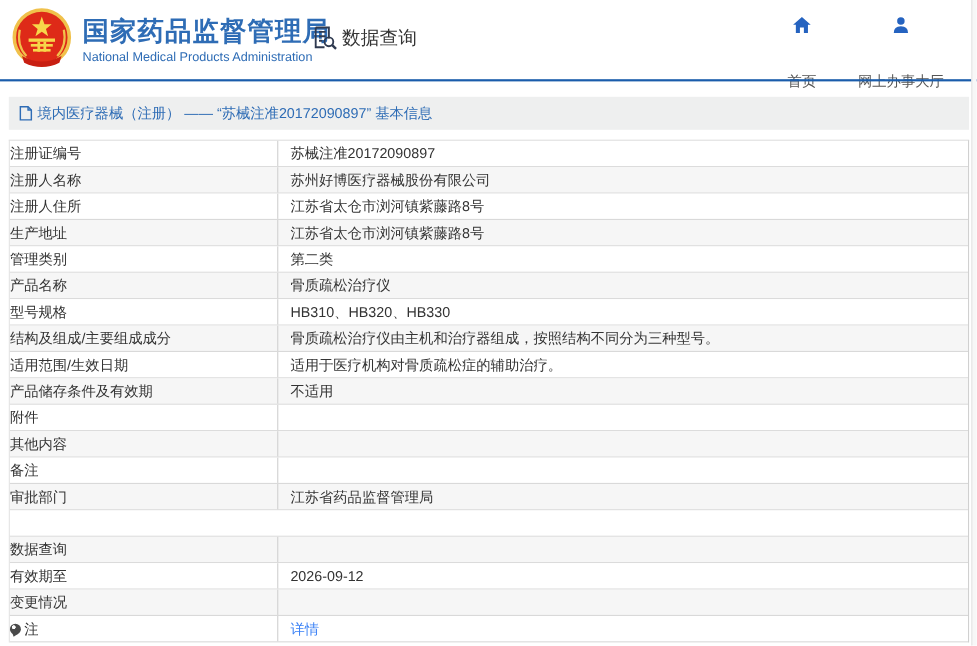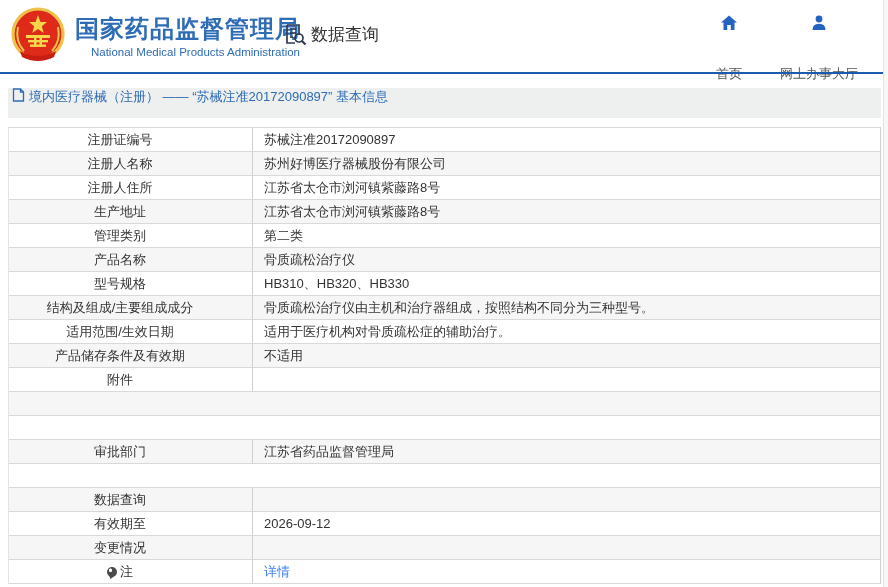--- a/index.html
+++ b/index.html
@@ -6,46 +6,46 @@
   html,body { width:888px; height:587px; background:#fff; overflow:hidden;
               font-family:"Liberation Sans", sans-serif; }
   body { position:relative; }
 
   
   .header { position:absolute; left:0; top:0; width:888px; height:72px; background:#fff; }
   .logo-wrap { position:absolute; left:10px; top:7px; display:flex; align-items:center; }
   .emblem { width:56px; height:58px; }
   .logo-text { margin-left:9px; }
   .logo-title { font-size:24px; font-weight:bold; color:#2e6cb5; letter-spacing:1px; line-height:30px; }
-  .logo-sub { font-size:11.5px; color:#2e6cb5; margin-top:2px;text-align:right; }
+  .logo-sub { font-size:11.5px; color:#2e6cb5; margin-top:2px; }
 
   .section-wrap { position:absolute; left:283px; top:22px; display:flex; align-items:center; }
   .dq-icon { width:24px; height:24px; margin-right:4px; }
   .section-label { font-size:17px; color:#333; font-weight:500; }
 
   .top-nav { position:absolute; right:30px; top:14px; display:flex; gap:38px; }
   .nav-item { display:flex; flex-direction:column; align-items:center; cursor:pointer;gap:28px; }
   .nav-icon { width:18px; height:18px; }
   .nav-label { font-size:13px; color:#555; margin-top:5px; white-space:nowrap; }
 
   .blue-rule { position:absolute; left:0; top:72px; width:888px; height:2px; background:#1a5cab; }
 
   
   .breadcrumb { position:absolute; left:8px; top:88px; width:873px; height:30px;
-                background:#eeefef; display:flex; align-items:flex-start; padding-left:4px; }
+                background:#eeefef; display:flex; align-items:center; padding-left:9px; }
   .bc-icon { width:13px; height:14px; margin-right:4px; flex:0 0 auto; }
   .bc-text { font-size:13px; color:#2e6cb5; }
 
   
   .info-table { position:absolute; left:8px; top:127px; width:873px;
                 border-top:1px solid #d9d9d9; border-left:1px solid #e3e3e3; border-right:1px solid #d0d0d0; }
   .row { display:flex; height:24px; border-bottom:1px solid #d9d9d9; background:#fff; }
   .row:nth-child(even) { background:#f6f6f6; }
   .cell { display:flex; align-items:center; font-size:13px; color:#333; overflow:hidden; white-space:nowrap; }
-  .cell.label { width:244px; justify-content:center; padding-right:21px;
+  .cell.label { width:244px; justify-content:flex-start; padding-right:21px;
                 border-right:1px solid #d0d0d0; flex:0 0 auto; }
   .cell.value { flex:1 1 auto; padding-left:11px; }
   .cell.value a { color:#3b82f6; text-decoration:none; cursor:pointer;font-family:Liberation Serif, serif; }
 
   .balloon { position:relative; width:10px; height:10px; border-radius:50%;
              background:radial-gradient(circle at 35% 32%, #ffffff 0 1.5px, #4a4a4a 2px);
              margin-right:3px; flex:0 0 auto; }
   .balloon::after { content:""; position:absolute; left:1px; bottom:-2px;
                     border-left:3px solid transparent; border-right:3px solid transparent;
                     border-top:4px solid #4a4a4a; transform:rotate(18deg); }
@@ -199,25 +199,31 @@
     </div>
     <div class="row">
       <div class="cell label">
         <span>附件</span>
       </div>
       <div class="cell value">
         <span></span>
       </div>
     </div>
     <div class="row">
-      <div class="cell value">
-        <span></span>
-      </div>
-    </div>
-    <div class="row">
+      <div class="cell label">
+        <span>其他内容</span>
+      </div>
+      <div class="cell value">
+        <span></span>
+      </div>
+    </div>
+    <div class="row">
+      <div class="cell label">
+        <span>备注</span>
+      </div>
       <div class="cell value">
         <span></span>
       </div>
     </div>
     <div class="row">
       <div class="cell label">
         <span>审批部门</span>
       </div>
       <div class="cell value">
         <span>江苏省药品监督管理局</span>

